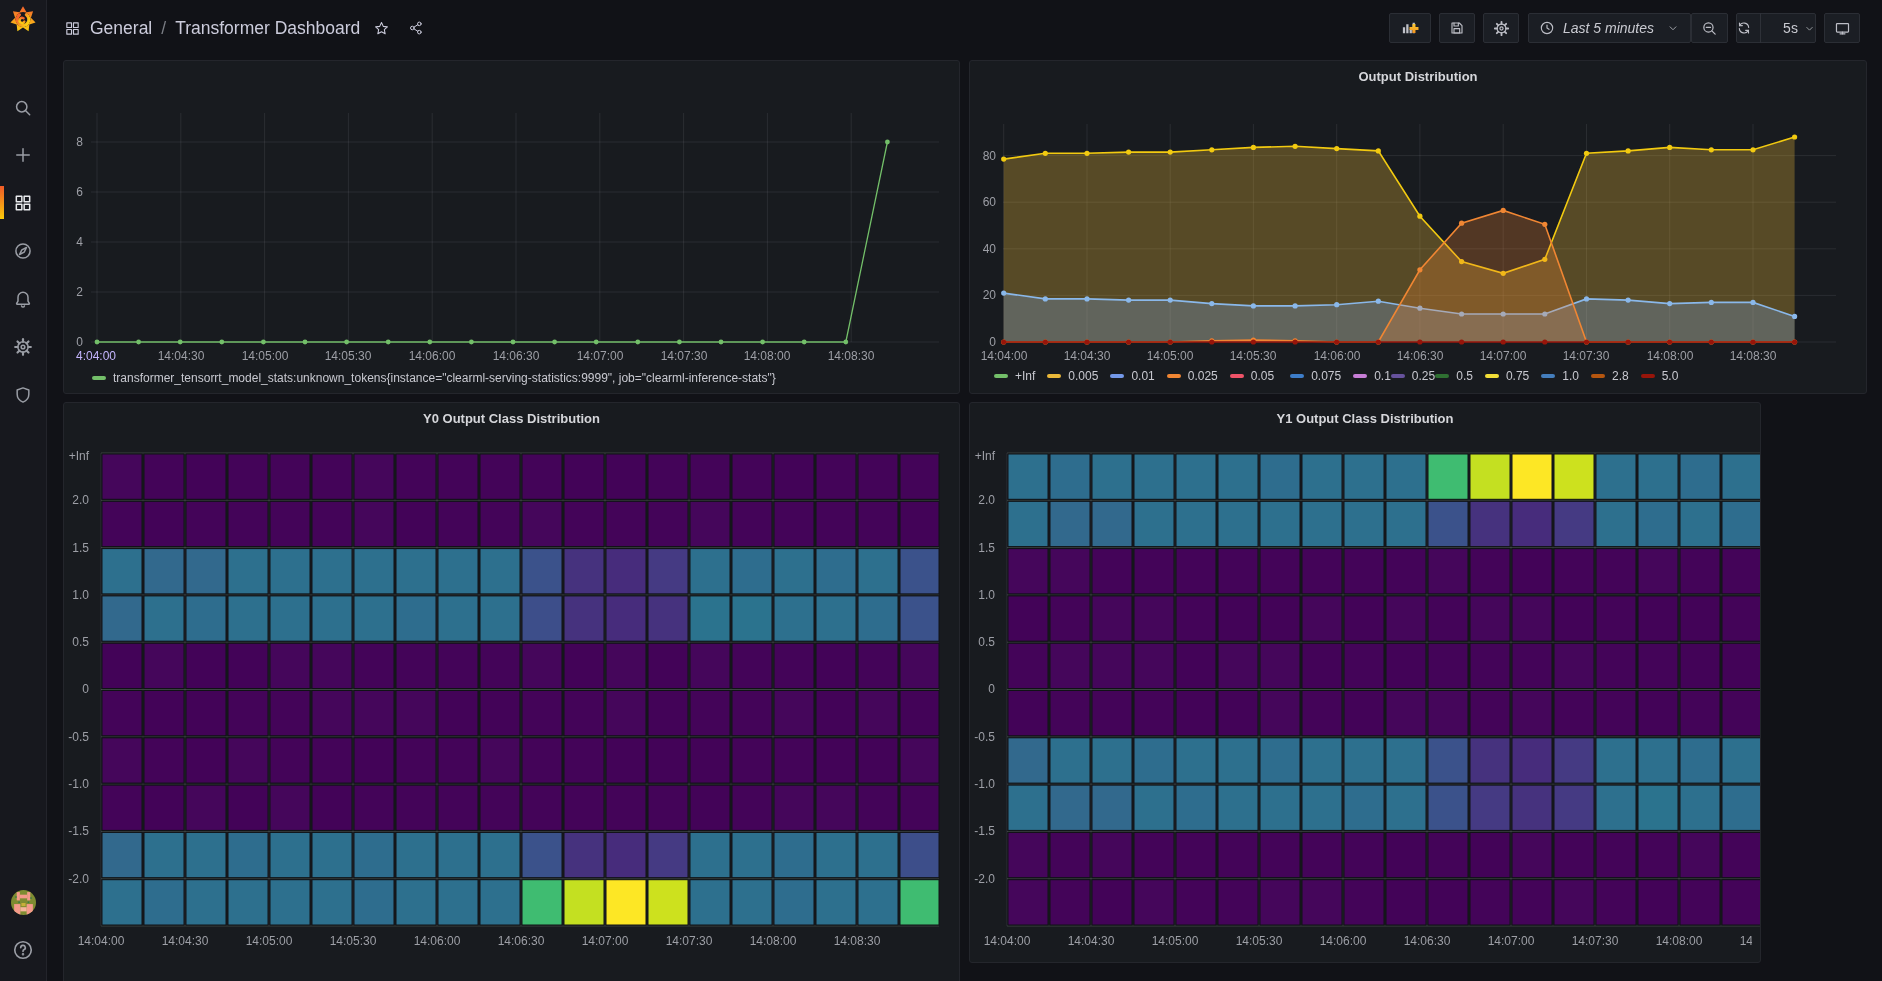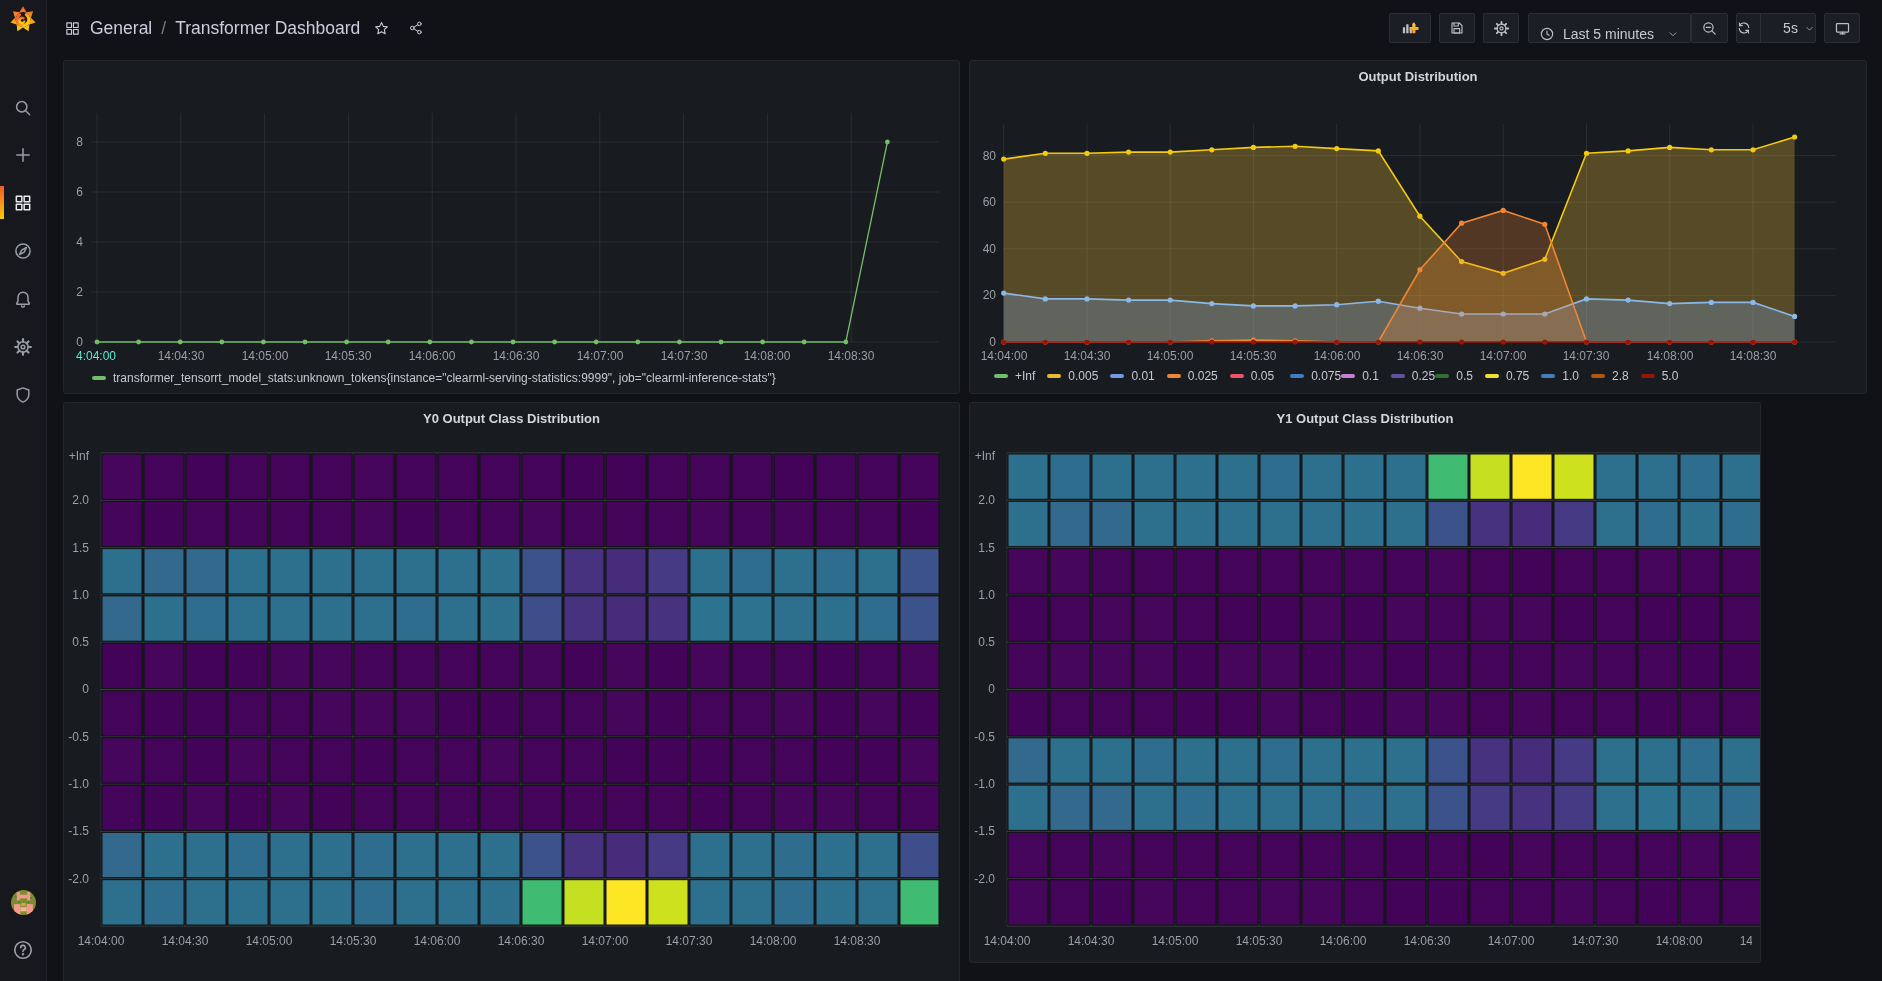--- a/index.html
+++ b/index.html
@@ -55,21 +55,21 @@
         <line x1="18.2" y1="12.0" x2="21.4" y2="12.0" stroke-width="2.6"></line>
         <line x1="16.4" y1="16.4" x2="18.6" y2="18.6" stroke-width="2.6"></line>
         <line x1="12.0" y1="18.2" x2="12.0" y2="21.4" stroke-width="2.6"></line>
         <line x1="7.6" y1="16.4" x2="5.4" y2="18.6" stroke-width="2.6"></line>
         <line x1="5.8" y1="12.0" x2="2.6" y2="12.0" stroke-width="2.6"></line>
         <line x1="7.6" y1="7.6" x2="5.4" y2="5.4" stroke-width="2.6"></line>
         <line x1="12.0" y1="5.8" x2="12.0" y2="2.6" stroke-width="2.6"></line>
         <line x1="16.4" y1="7.6" x2="18.6" y2="5.4" stroke-width="2.6"></line>
       </svg>
     </div>
-    <div style="position:absolute;left:1481px;top:13px;width:163px;height:30px;background:#1b1e24;border:1px solid #2b2e35;border-radius:2px;display:flex;align-items:flex-end;justify-content:center;">
+    <div style="position:absolute;left:1481px;top:13px;width:163px;height:30px;background:#1b1e24;border:1px solid #2b2e35;border-radius:2px;display:flex;align-items:center;justify-content:center;font-style:italic;">
       <div style="display:flex;align-items:center;color:#c9cad1;font-size:14px">
         <svg width="16" height="16" viewBox="0 0 24 24" fill="none" stroke="#bdbec6" stroke-width="1.7" stroke-linecap="round" stroke-linejoin="round">
           <circle cx="12" cy="12" r="8.5"></circle>
           <path d="M12 7.5 V12 L15 14"></path>
         </svg>
         <span style="margin:0 12px 0 8px">Last 5 minutes</span>
         <svg width="14" height="14" viewBox="0 0 24 24" fill="none" stroke="#9fa2a8" stroke-width="1.7" stroke-linecap="round" stroke-linejoin="round">
           <path d="M7 10 L12 15 L17 10"></path>
         </svg>
       </div>
@@ -219,21 +219,21 @@
       <circle cx="740.2" cy="281.0" r="2.4" fill="#73bf69"></circle>
       <circle cx="781.8" cy="281.0" r="2.4" fill="#73bf69"></circle>
       <circle cx="823.4" cy="81.0" r="2.4" fill="#73bf69"></circle>
       <text x="19" y="285" text-anchor="end" font-size="12" fill="#9d9fa6">0</text>
       <text x="19" y="235" text-anchor="end" font-size="12" fill="#9d9fa6">2</text>
       <text x="19" y="185" text-anchor="end" font-size="12" fill="#9d9fa6">4</text>
       <text x="19" y="135" text-anchor="end" font-size="12" fill="#9d9fa6">6</text>
       <text x="19" y="85" text-anchor="end" font-size="12" fill="#9d9fa6">8</text>
     </svg>
     <div style="position:absolute;left:11px;right:8px;top:288px;height:16px;overflow:hidden">
-      <div style="position:absolute;left:1px;font-size:12px;color:#5eead4">4:04:00</div>
+      <div style="position:absolute;left:1px;font-size:12px;color:#c4b5fd">4:04:00</div>
       <div style="position:absolute;left:76px;width:60px;text-align:center;font-size:12px;color:#9d9fa6">14:04:30</div>
       <div style="position:absolute;left:160px;width:60px;text-align:center;font-size:12px;color:#9d9fa6">14:05:00</div>
       <div style="position:absolute;left:243px;width:60px;text-align:center;font-size:12px;color:#9d9fa6">14:05:30</div>
       <div style="position:absolute;left:327px;width:60px;text-align:center;font-size:12px;color:#9d9fa6">14:06:00</div>
       <div style="position:absolute;left:411px;width:60px;text-align:center;font-size:12px;color:#9d9fa6">14:06:30</div>
       <div style="position:absolute;left:495px;width:60px;text-align:center;font-size:12px;color:#9d9fa6">14:07:00</div>
       <div style="position:absolute;left:579px;width:60px;text-align:center;font-size:12px;color:#9d9fa6">14:07:30</div>
       <div style="position:absolute;left:662px;width:60px;text-align:center;font-size:12px;color:#9d9fa6">14:08:00</div>
       <div style="position:absolute;left:746px;width:60px;text-align:center;font-size:12px;color:#9d9fa6">14:08:30</div>
     </div>
@@ -367,23 +367,23 @@
       <span style="margin-right:12px">+Inf</span>
       <span style="display:inline-block;width:14px;height:4px;border-radius:2px;background:#eab839;margin-right:7px"></span>
       <span style="margin-right:12px">0.005</span>
       <span style="display:inline-block;width:14px;height:4px;border-radius:2px;background:#7398e8;margin-right:7px"></span>
       <span style="margin-right:12px">0.01</span>
       <span style="display:inline-block;width:14px;height:4px;border-radius:2px;background:#f08633;margin-right:7px"></span>
       <span style="margin-right:12px">0.025</span>
       <span style="display:inline-block;width:14px;height:4px;border-radius:2px;background:#ef5368;margin-right:7px"></span>
       <span style="margin-right:16px">0.05</span>
       <span style="display:inline-block;width:14px;height:4px;border-radius:2px;background:#3d7dc8;margin-right:7px"></span>
-      <span style="">0.075</span>
+      <span style="margin-right:12px">0.075</span>
       <span style="display:inline-block;width:14px;height:4px;border-radius:2px;background:#c77ed6;margin-right:7px"></span>
-      <span style="margin-right:12px">0.1</span>
+      <span style="">0.1</span>
       <span style="display:inline-block;width:14px;height:4px;border-radius:2px;background:#66529c;margin-right:7px"></span>
       <span style="margin-right:0">0.25</span>
       <span style="display:inline-block;width:14px;height:4px;border-radius:2px;background:#2f7032;margin-right:7px"></span>
       <span style="margin-right:12px">0.5</span>
       <span style="display:inline-block;width:14px;height:4px;border-radius:2px;background:#f2de37;margin-right:7px"></span>
       <span style="margin-right:12px">0.75</span>
       <span style="display:inline-block;width:14px;height:4px;border-radius:2px;background:#447ebc;margin-right:7px"></span>
       <span style="margin-right:12px">1.0</span>
       <span style="display:inline-block;width:14px;height:4px;border-radius:2px;background:#b5560f;margin-right:7px"></span>
       <span style="margin-right:12px">2.8</span>

